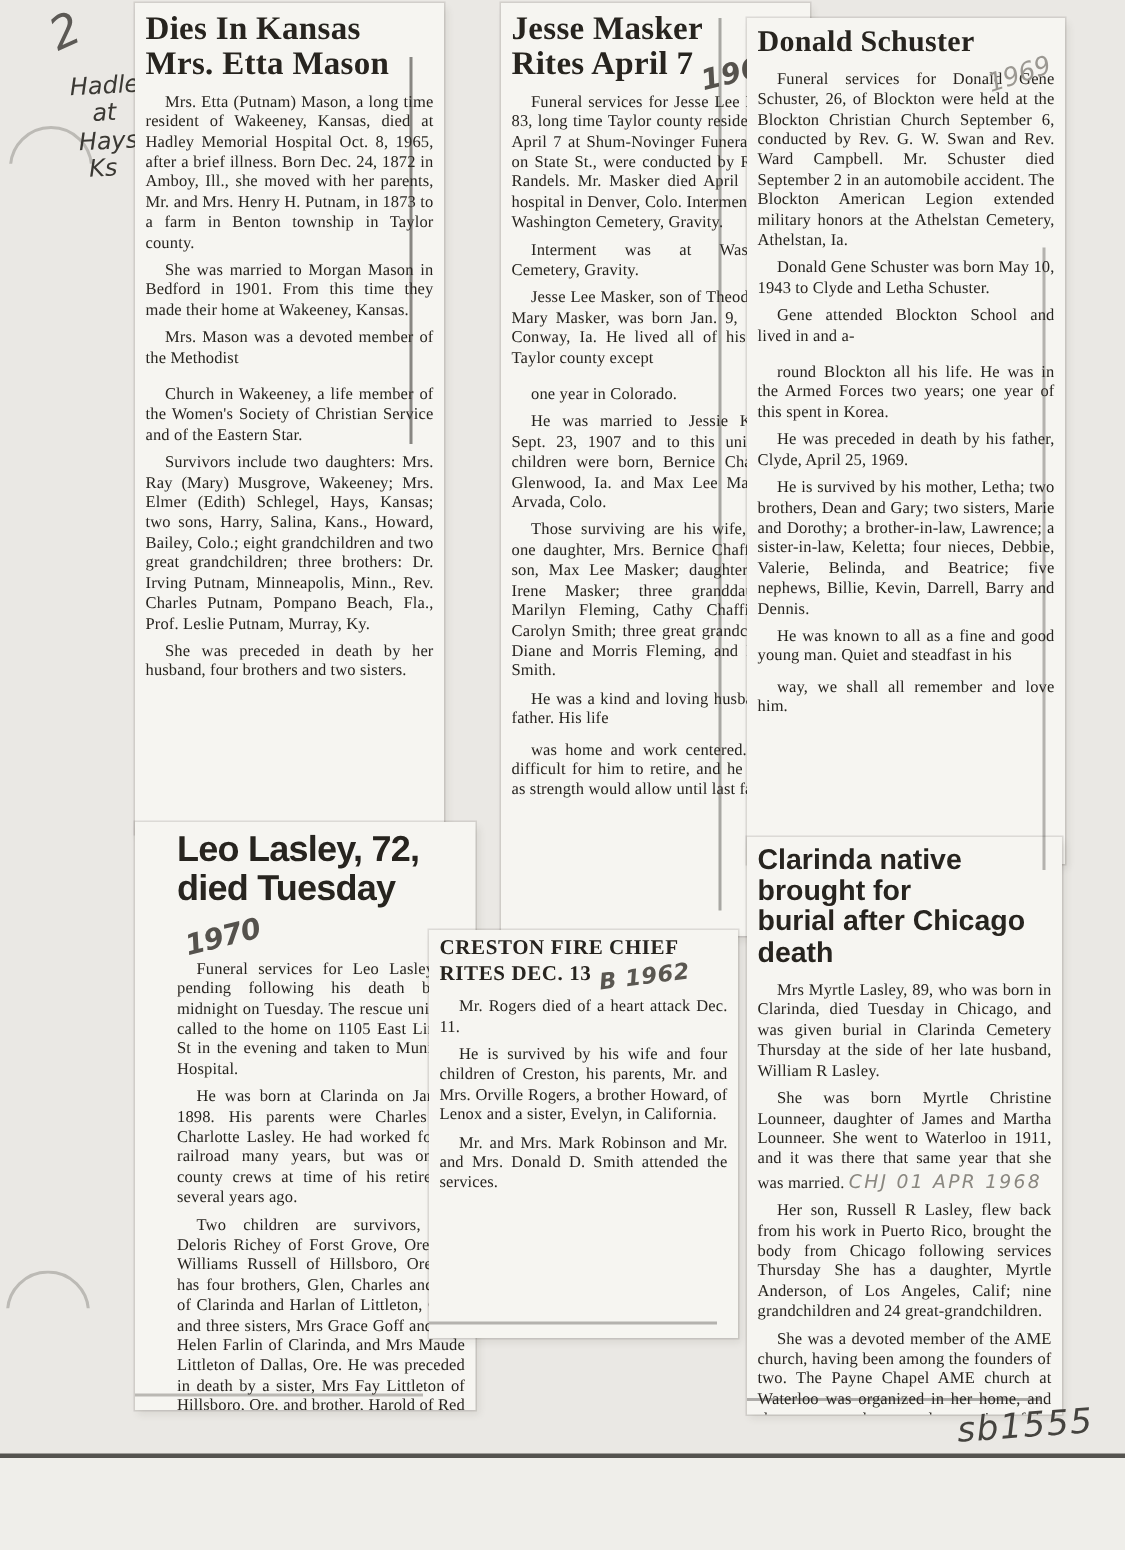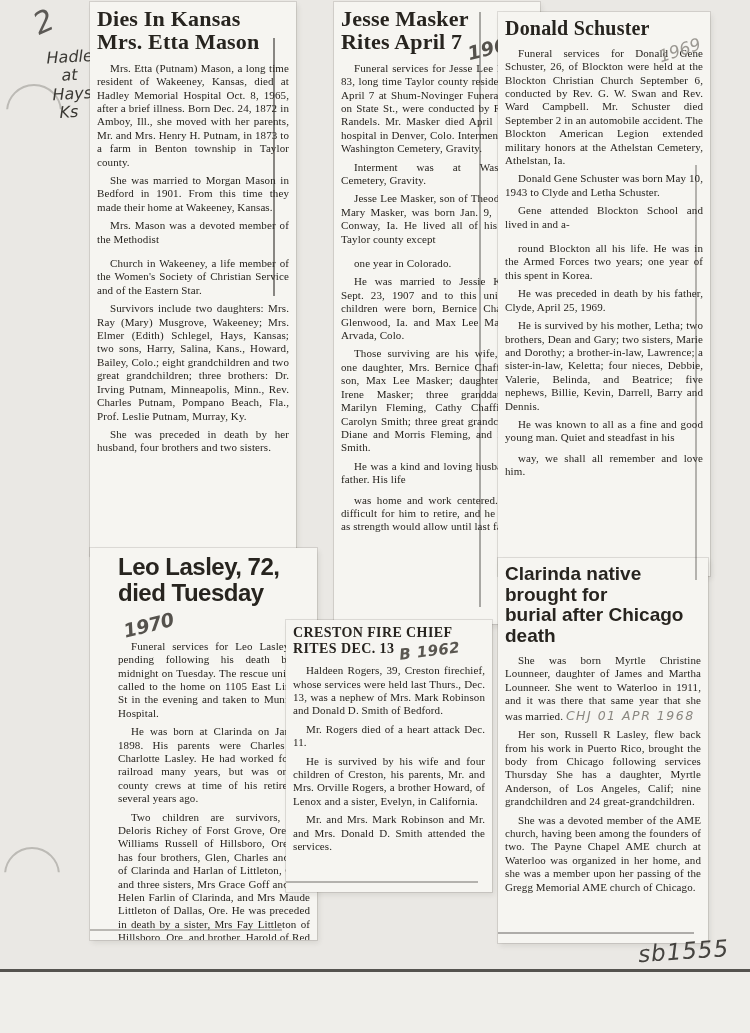--- a/index.html
+++ b/index.html
@@ -191,21 +191,20 @@
     <p class="small-gap-before">was home and work centered. It was difficult for him to retire, and he worked as strength would allow until last fall.</p>
   </article>
 
   <article class="clipping" style="left:286px;top:620px;width:192px;height:260px;">
     <h1 class="headline-serif hl-creston">
       <span style="display:block">CRESTON FIRE CHIEF</span>
       <span style="display:block">
         <span>RITES DEC. 13</span><span class="handwriting note-b1962">B 1962</span>
       </span>
     </h1>
-    <p>Haldeen Rogers, 39, Creston firechief, whose services were held last Thurs., Dec. 13, was a nephew of Mrs. Mark Robinson and Donald D. Smith of Bedford.</p>
     <p>Mr. Rogers died of a heart attack Dec. 11.</p>
     <p>He is survived by his wife and four children of Creston, his parents, Mr. and Mrs. Orville Rogers, a brother Howard, of Lenox and a sister, Evelyn, in California.</p>
     <p>Mr. and Mrs. Mark Robinson and Mr. and Mrs. Donald D. Smith attended the services.</p>
   </article>
 
   <article class="clipping" style="left:498px;top:2px;width:198px;height:552px;margin-top:10px;">
     <div class="headline-wrap">
       <h1 class="headline-serif hl-lg">
         <span style="display:block">Donald Schuster</span>
       </h1>
@@ -219,20 +218,21 @@
     <p>He is survived by his mother, Letha; two brothers, Dean and Gary; two sisters, Marie and Dorothy; a brother-in-law, Lawrence; a sister-in-law, Keletta; four nieces, Debbie, Valerie, Belinda, and Beatrice; five nephews, Billie, Kevin, Darrell, Barry and Dennis.</p>
     <p>He was known to all as a fine and good young man. Quiet and steadfast in his</p>
     <p class="small-gap-before">way, we shall all remember and love him.</p>
   </article>
 
   <article class="clipping" style="left:498px;top:558px;width:196px;height:373px;">
     <h1 class="headline-sans hl-clarinda">
       <span style="display:block">Clarinda native brought for</span>
       <span style="display:block">burial after Chicago death</span>
     </h1>
+    <p>Mrs Myrtle Lasley, 89, who was born in Clarinda, died Tuesday in Chicago, and was given burial in Clarinda Cemetery Thursday at the side of her late husband, William R Lasley.</p>
     <p>
       <span>She was born Myrtle Christine Lounneer, daughter of James and Martha Lounneer. She went to Waterloo in 1911, and it was there that same year that she was married.</span>
       <span class="handwriting note-chj">CHJ 01 APR 1968</span>
     </p>
     <p>Her son, Russell R Lasley, flew back from his work in Puerto Rico, brought the body from Chicago following services Thursday She has a daughter, Myrtle Anderson, of Los Angeles, Calif; nine grandchildren and 24 great-grandchildren.</p>
     <p>She was a devoted member of the AME church, having been among the founders of two. The Payne Chapel AME church at Waterloo was organized in her home, and she was a member upon her passing of the Gregg Memorial AME church of Chicago.</p>
   </article>
 
   <div class="edge" style="left:273px;top:38px;width:1.5px;height:258px;"></div>
   <div class="edge" style="left:479px;top:12px;width:1.5px;height:595px;opacity:0.7;"></div>

